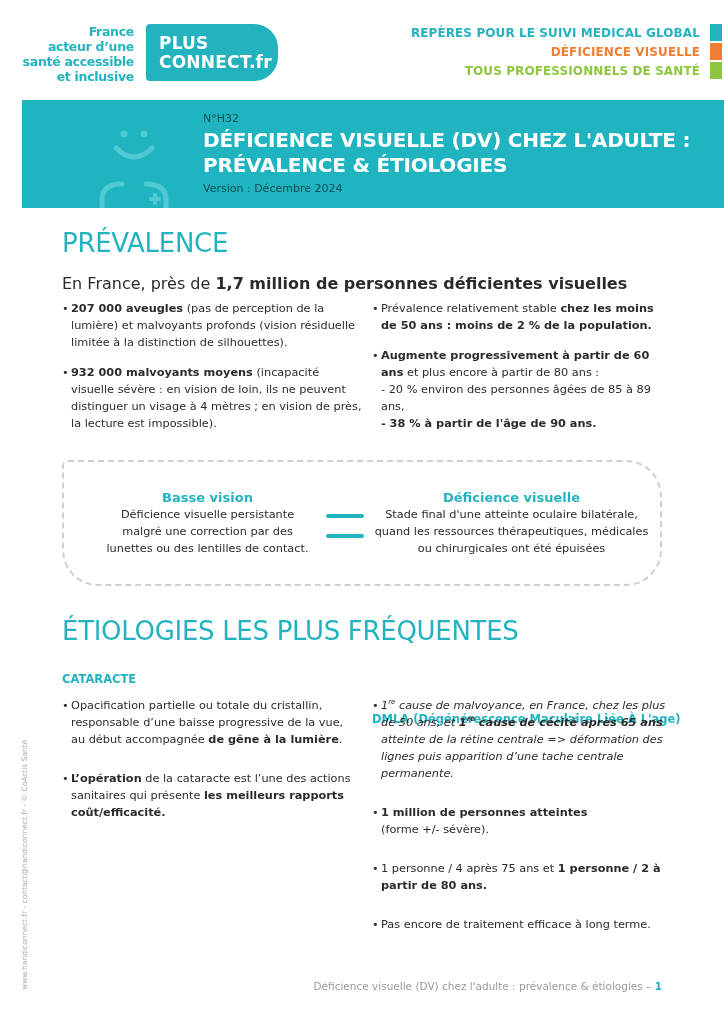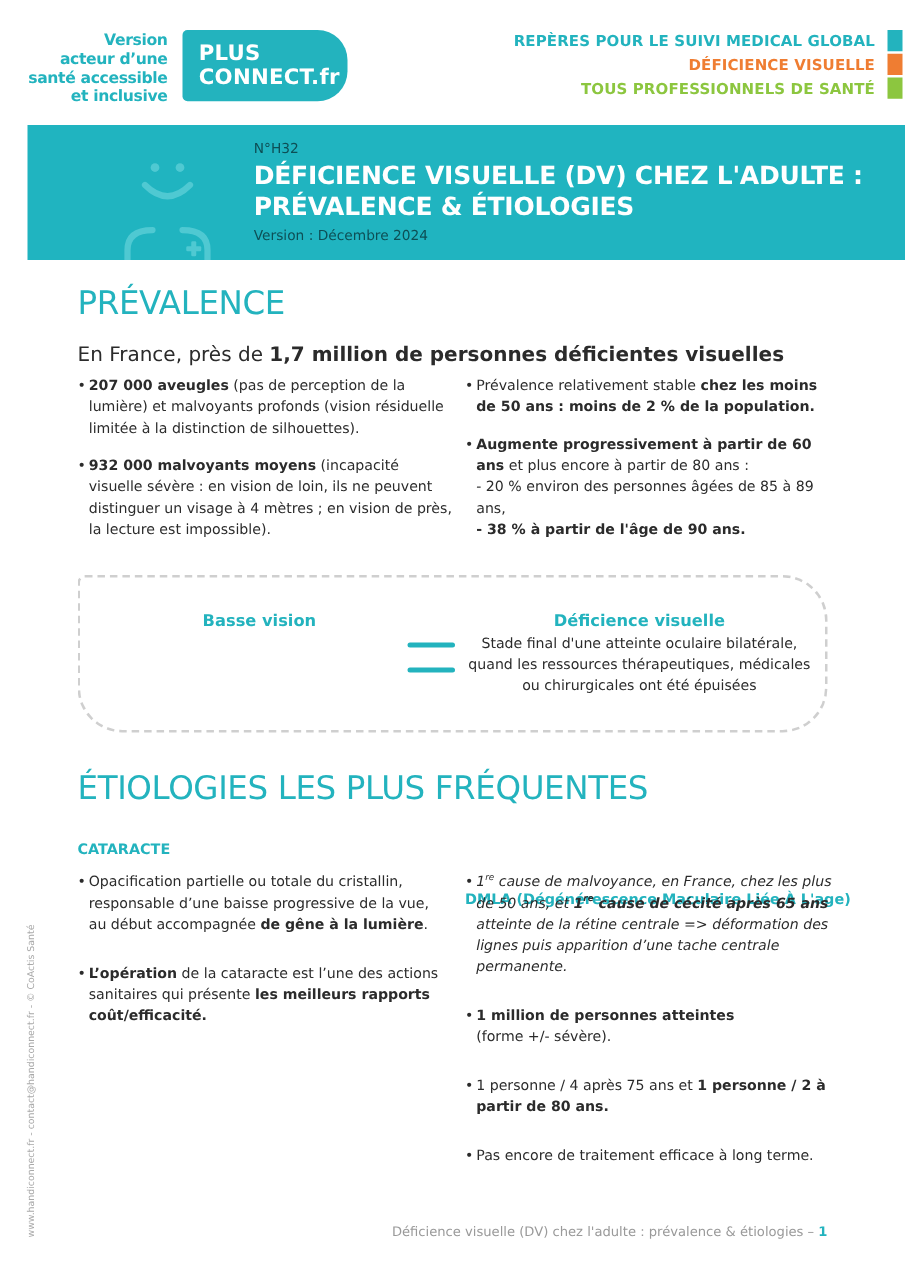--- a/index.html
+++ b/index.html
@@ -78,21 +78,21 @@
       position: absolute; left: 20px; top: 990px; transform-origin: left top; transform: rotate(-90deg);
       font-size: 7.5px; color: #a9a9a9; white-space: nowrap;
     }
     .footer { position: absolute; right: 62px; top: 980px; font-size: 10.5px; color: #9a9a9a; }
     .footer .page { color: #23b3be; font-weight: bold; }
   </style>
 </head>
 <body>
 
 <div class="tagline">
-  <div>Version</div>
+  <div>France</div>
   <div>acteur d’une</div>
   <div>santé accessible</div>
   <div>et inclusive</div>
 </div>
 <div class="logo">
   <div>PLUS</div>
   <div>CONNECT.fr</div>
 </div>
 
 <div class="repere-list">
@@ -139,20 +139,21 @@
 <div class="col" style="left:372px; top:300px; width:300px;">
   <ul>
     <li><span>Prévalence relativement stable </span><b>chez les moins de 50 ans : moins de 2 % de la population.</b></li>
     <li><b>Augmente progressivement à partir de 60 ans</b><span> et plus encore à partir de 80 ans :</span><br><span>- 20 % environ des personnes âgées de 85 à 89 ans,</span><br><b>- 38 % à partir de l'âge de 90 ans.</b></li>
   </ul>
 </div>
 
 <div class="def-box">
   <div class="def-col left">
     <div class="def-title">Basse vision</div>
+    <div>Déficience visuelle persistante malgré une correction par des lunettes ou des lentilles de contact.</div>
   </div>
   <div class="equals">
       <span></span>
       <span></span>
     </div>
   <div class="def-col right">
     <div class="def-title">Déficience visuelle</div>
     <div>Stade final d'une atteinte oculaire bilatérale, quand les ressources thérapeutiques, médicales ou chirurgicales ont été épuisées</div>
   </div>
 </div>

